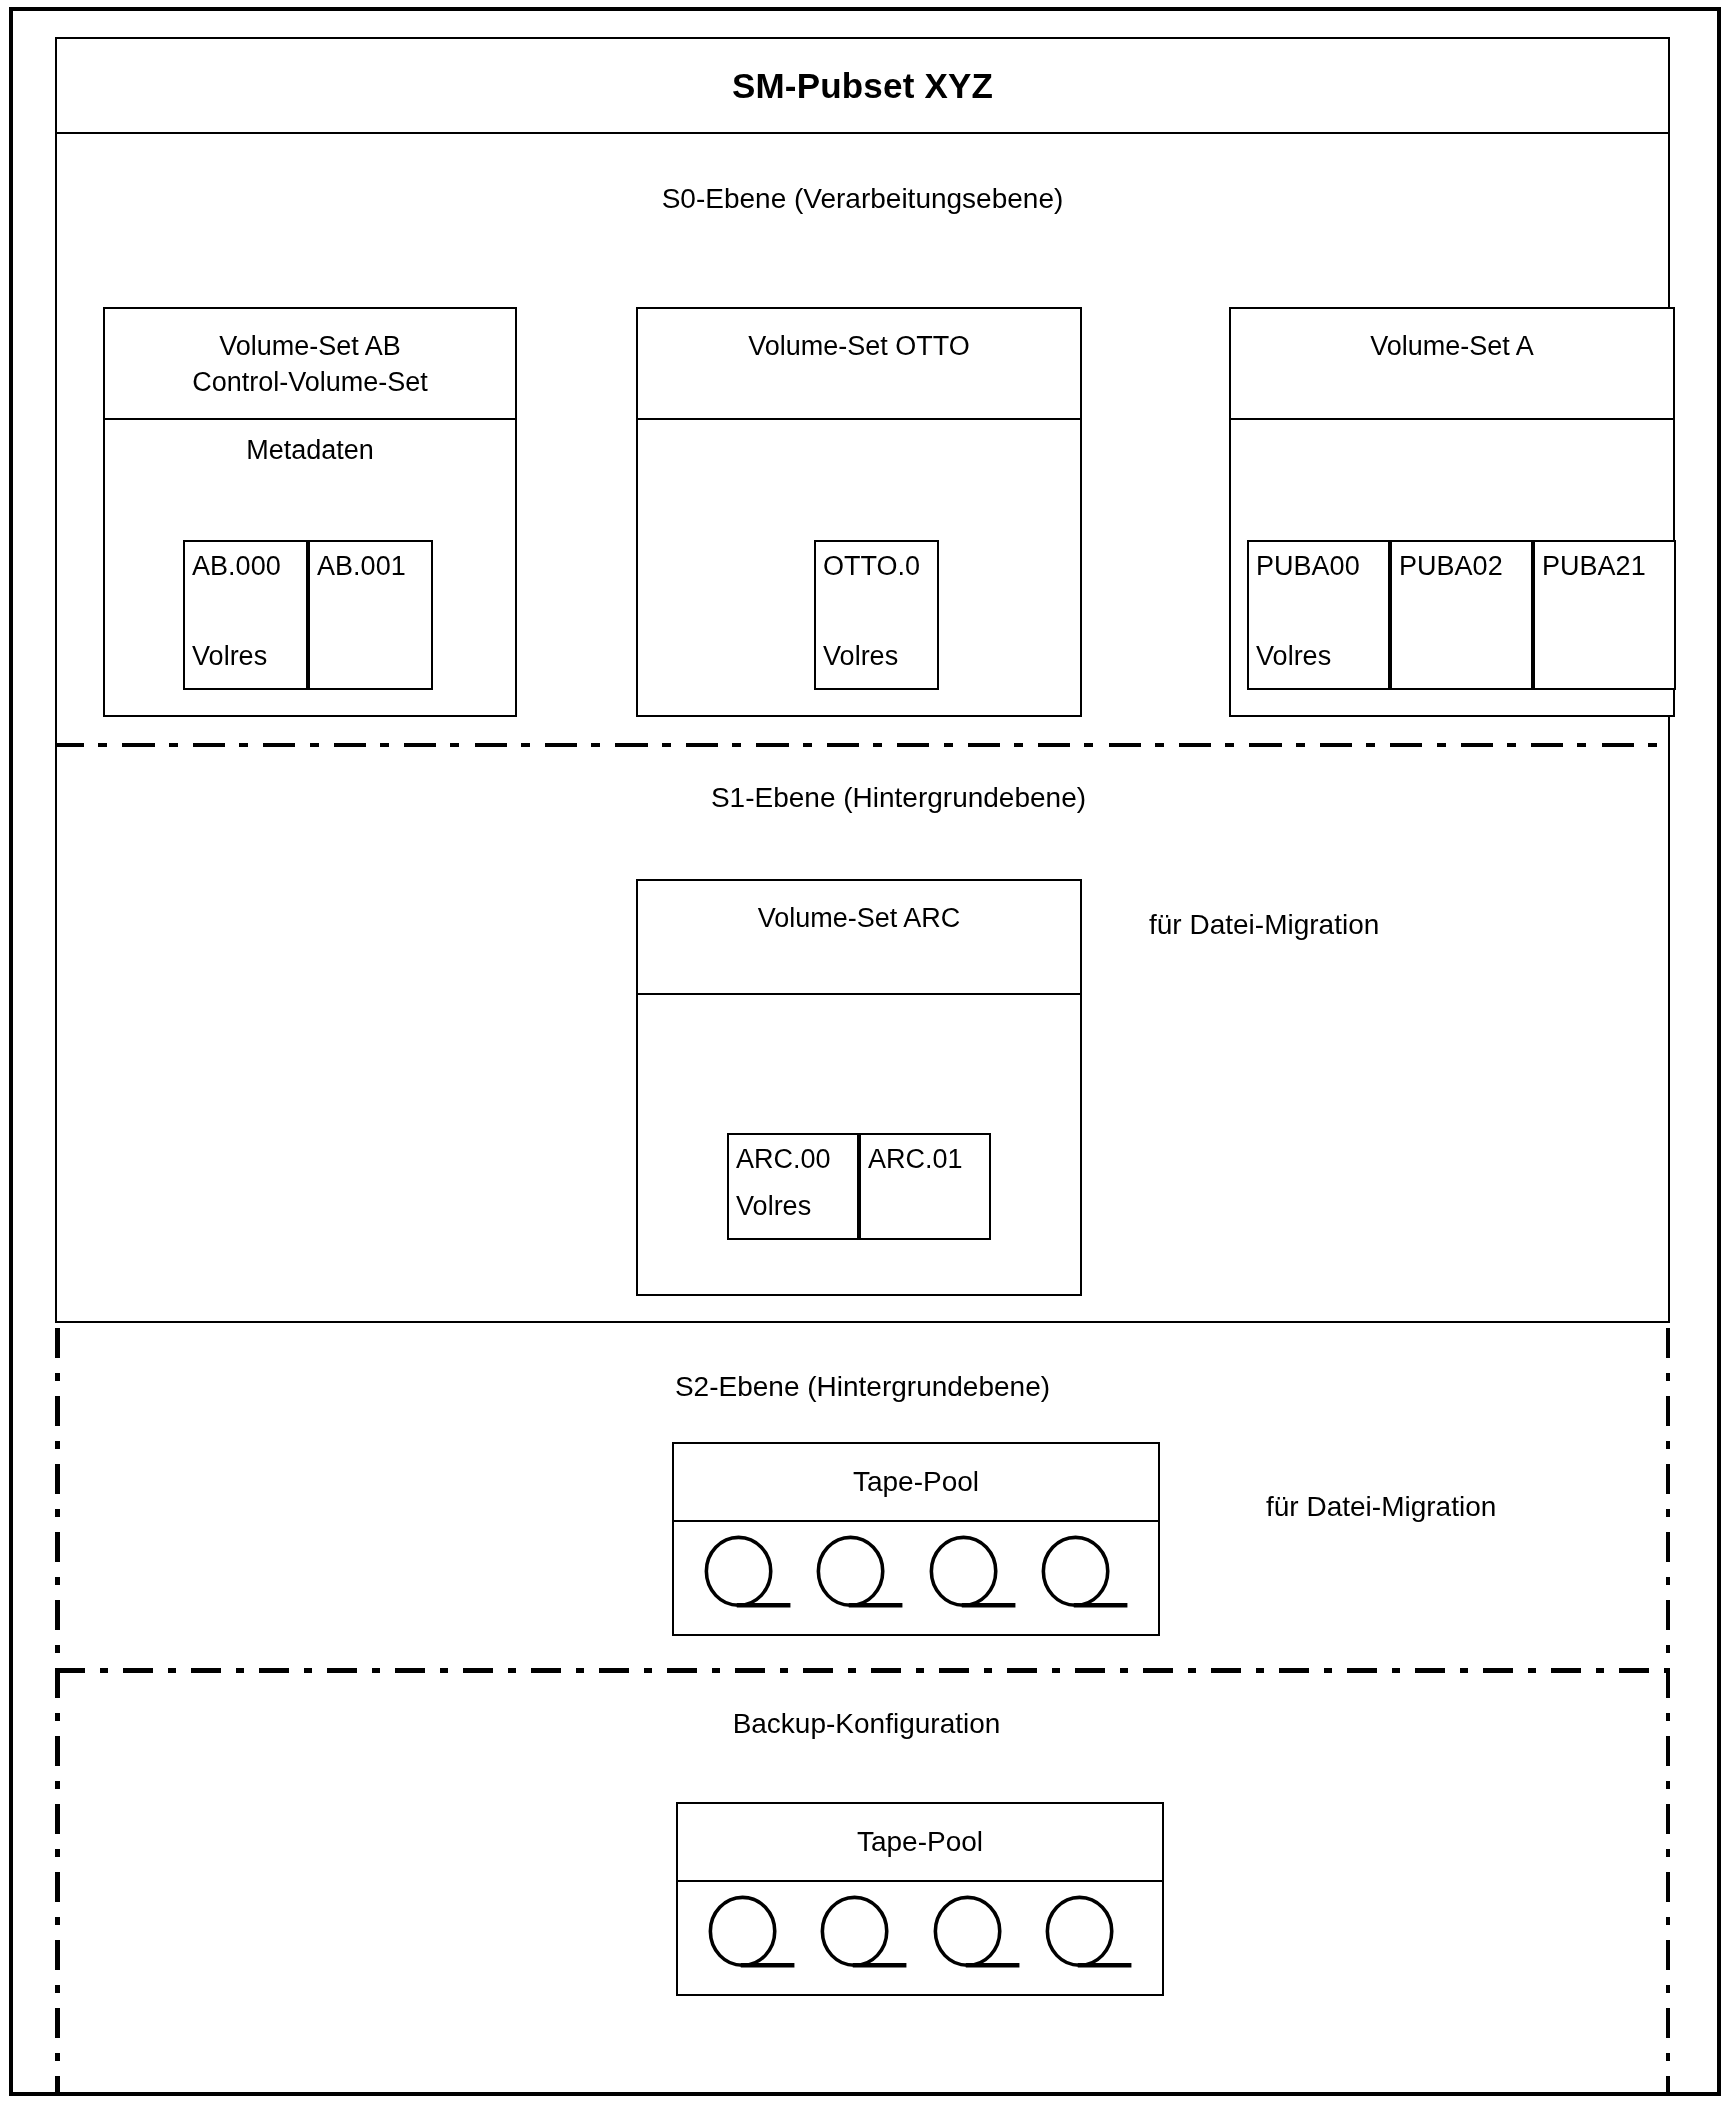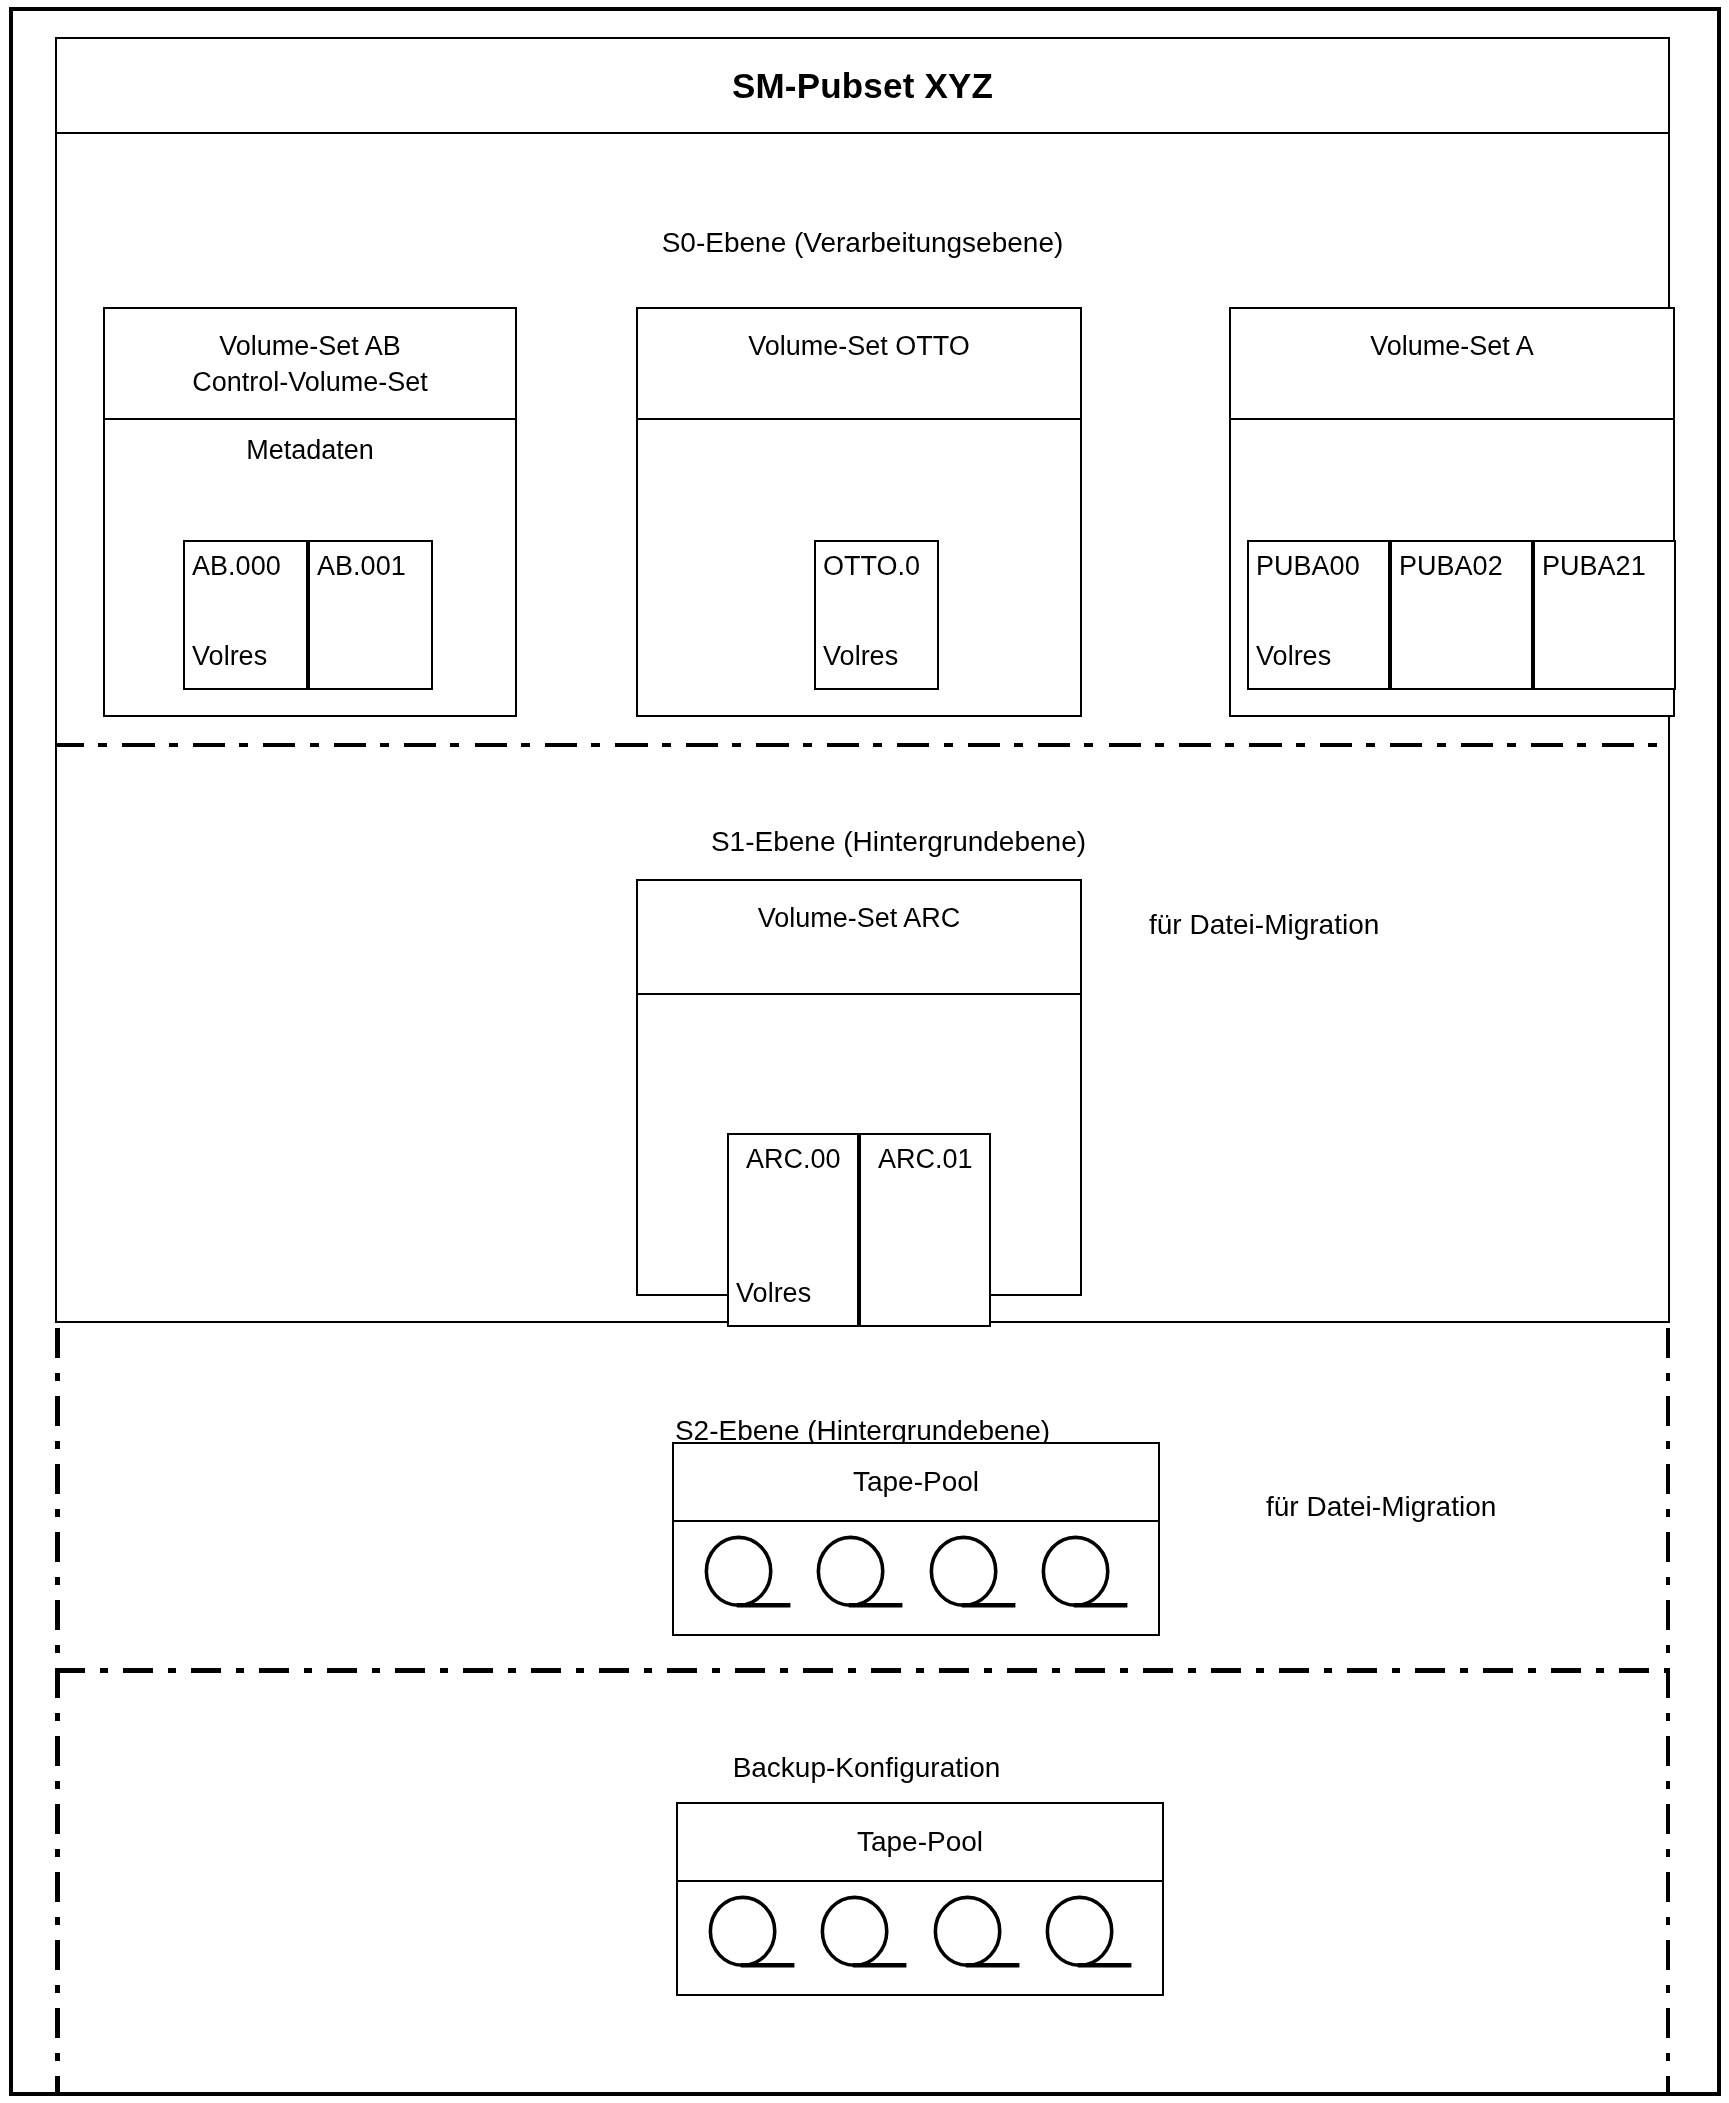--- a/index.html
+++ b/index.html
@@ -67,21 +67,20 @@
     height: 595px;
     box-sizing: border-box;
     border-bottom: 3.6px dashed transparent; 
   }
 
   .level-label {
     width: 100%;
     text-align: center;
     font-size: 28px;
     line-height: 1;
-    margin-top: 44px;
   }
 
   .s0-level .level-label { padding-top: 37px; }
 
   
   .level-divider {
     position: absolute;
     left: 0;
     width: 100%;
     height: 0;
@@ -193,21 +192,21 @@
 
   #volset-arc {
     position: absolute;
     left: 579px;
     top: 132px;
     width: 446px;
     height: 417px;
   }
   #volset-arc .volset-head { height: 114px; }
   #volset-arc .vol-strip { left: 89px; top: 138px; }
-  #volset-arc .volume { width: 132px; height: 194px; padding-left: 10px; }
+  #volset-arc .volume { width: 132px; height: 107px; }
 
   .side-note {
     position: absolute;
     font-size: 28px;
     line-height: 1;
     white-space: nowrap;
   }
   #note-s1 { left: 1092px; top: 164px; }
 
   .dd-frame {

